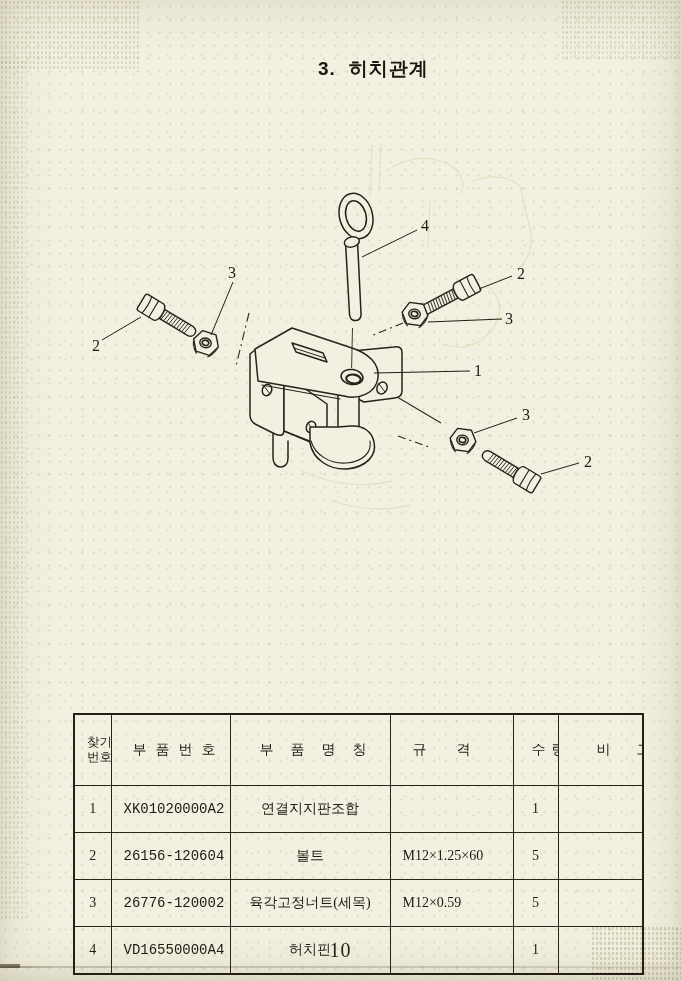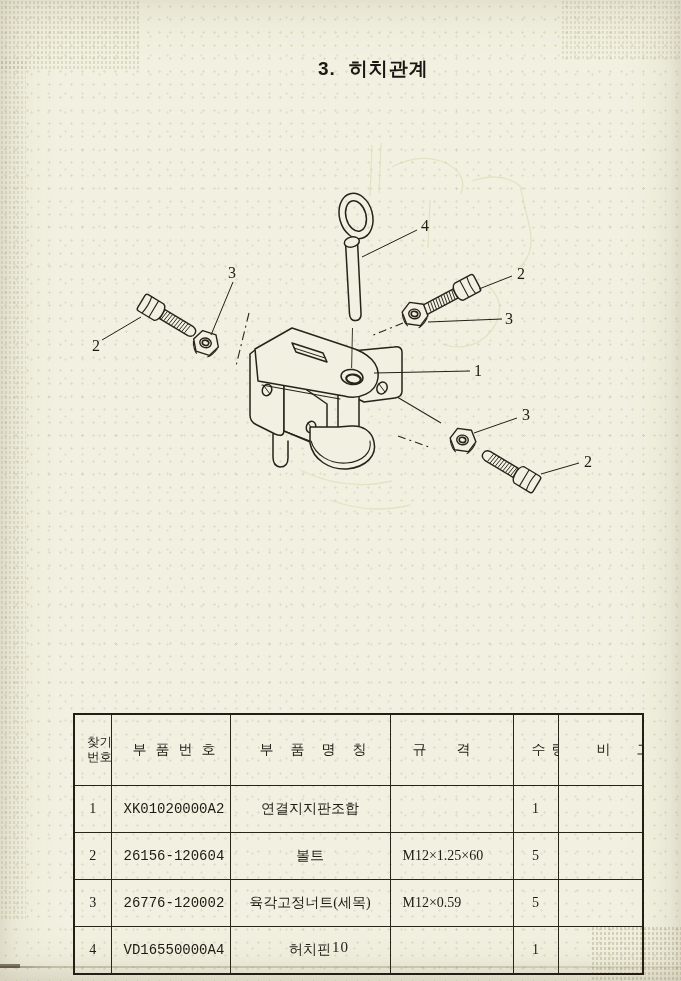--- a/index.html
+++ b/index.html
@@ -66,21 +66,21 @@
   .th-qty{text-align:left;letter-spacing:6px;text-indent:6px;margin-left:8px;}
   .th-note{text-align:center;letter-spacing:26px;text-indent:26px;}
   .td-no{text-align:center;}
   .td-partno{text-align:center;padding-left:13px;font-size:14px;font-family:Liberation Mono, monospace;}
   .td-name{text-align:center;padding-left:9px;}
   .td-spec{text-align:left;padding-left:7px;font-size:14px;}
   .td-qty{text-align:center;}
 
   .page-number{
     position:absolute;left:0;top:939px;width:100%;
-    text-align:center;font-size:15px;color:#25201a;letter-spacing:1px;
+    text-align:center;font-size:20px;color:#25201a;letter-spacing:1px;
   }
 </style>
 </head>
 <body>
 
 <div class="page">
 
   <div class="corner-speckle speck-tl"></div>
   <div class="corner-speckle speck-tr"></div>
   <div class="corner-speckle speck-br"></div>

